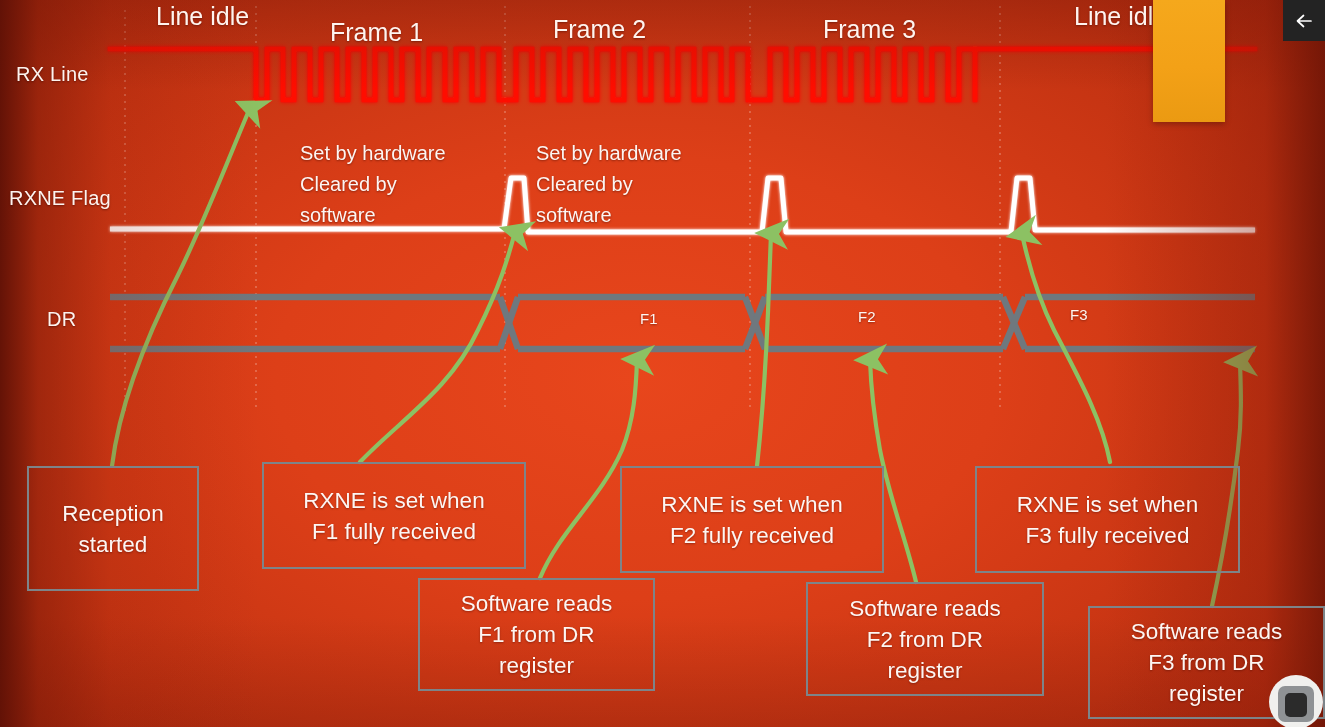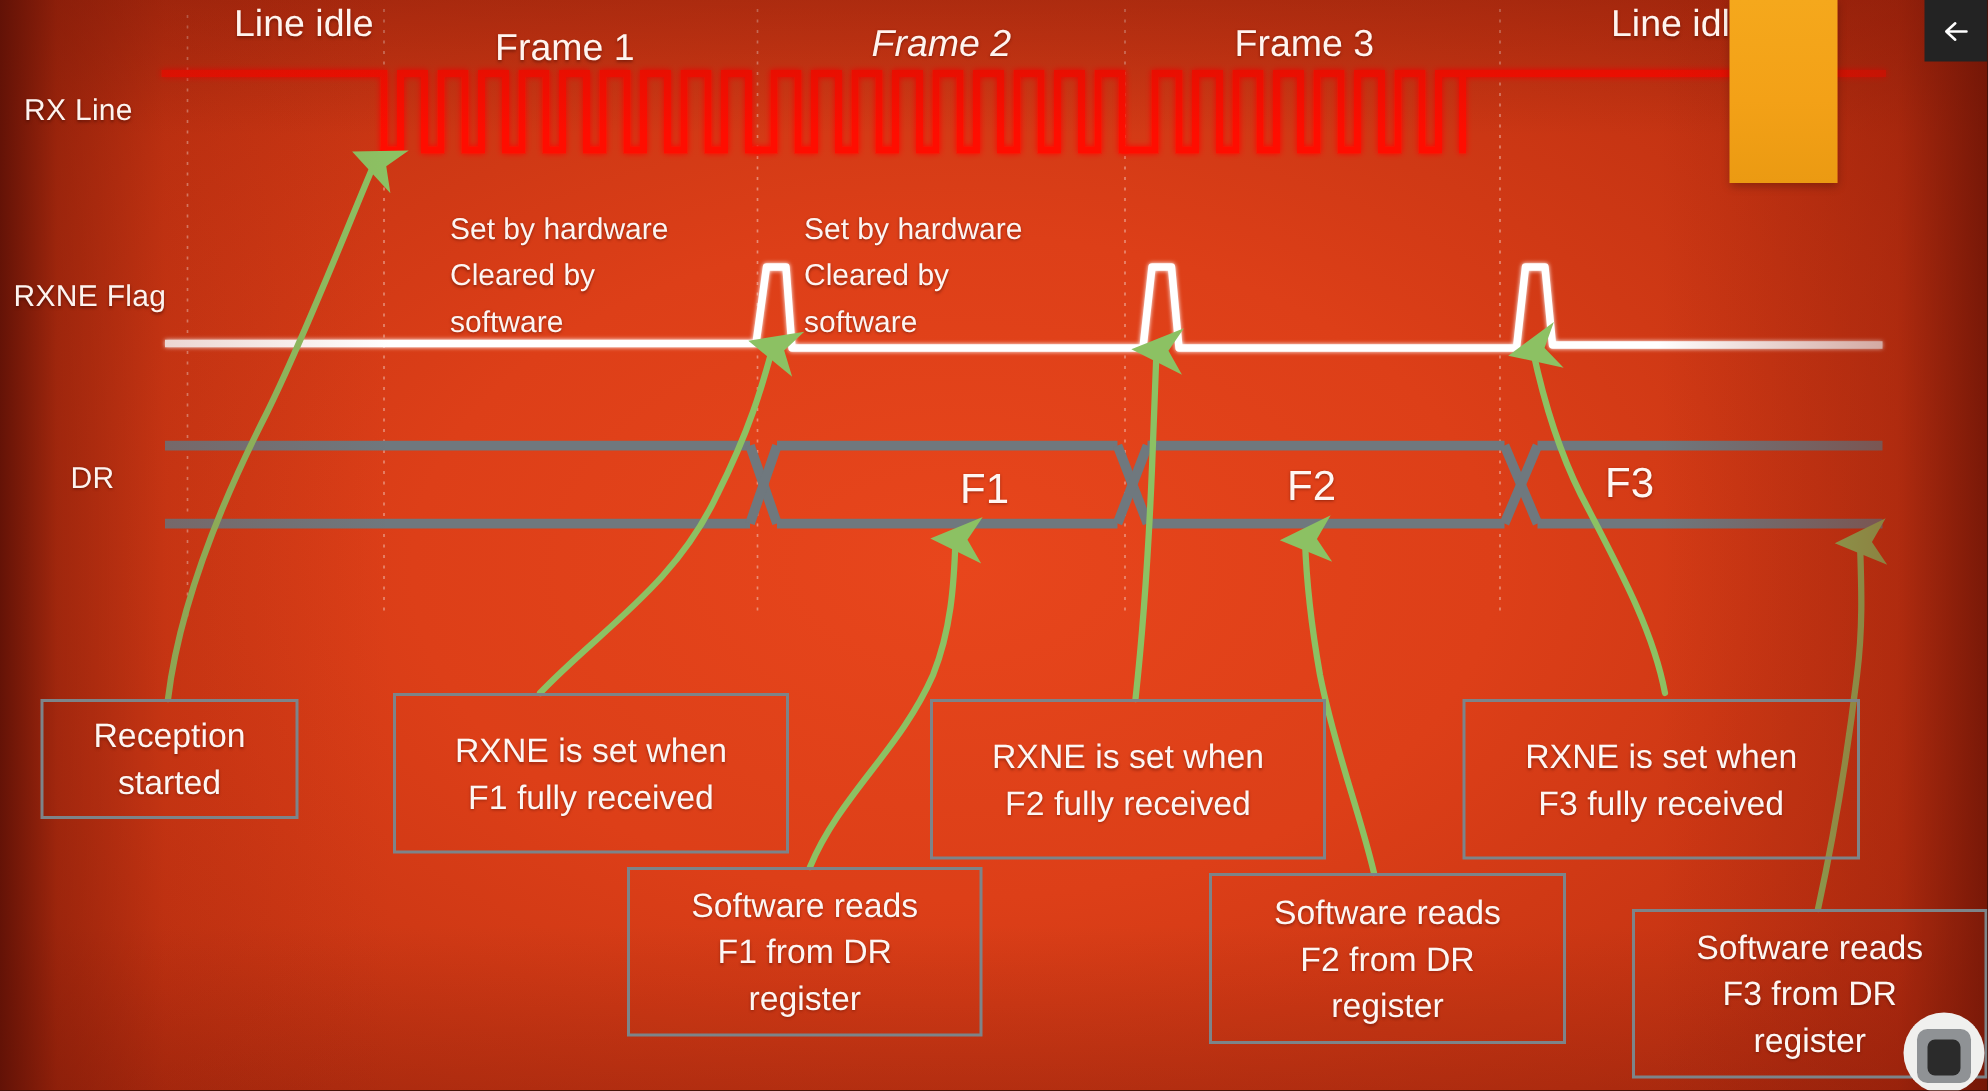--- a/index.html
+++ b/index.html
@@ -54,21 +54,21 @@
     position: absolute;
     color: #fdf5f2;
     font-size: 20px;
     line-height: 31px;
     white-space: pre;
     text-shadow: 0 1px 2px rgba(70,12,4,0.5);
   }
   .bus-label {
     position: absolute;
     color: #fff6f2;
-    font-size: 28px;
+    font-size: 15px;
     white-space: nowrap;
     text-shadow: 0 1px 2px rgba(70,12,4,0.5);
   }
   .callout {
     position: absolute;
     box-sizing: border-box;
     border: 2.5px solid #7d8489;
     color: #fdf6f3;
     font-size: 22.5px;
     line-height: 31px;
@@ -207,36 +207,36 @@
   </svg>
 
   <div id="vignette"></div>
 
   <div class="row-label" style="left:16px; top:63px;">RX Line</div>
   <div class="row-label" style="left:9px; top:187px;">RXNE Flag</div>
   <div class="row-label" style="left:25px; top:308px;margin-left:22px;">DR</div>
 
   <div class="top-label" style="left:156px; top:2px;">Line idle</div>
   <div class="top-label" style="left:330px; top:18px;">Frame 1</div>
-  <div class="top-label" style="left:581px; top:15px;font-style:italic;">Frame 2</div>
+  <div class="top-label" style="left:553px; top:15px;">Frame 2</div>
   <div class="top-label" style="left:823px; top:15px;text-align:right;">Frame 3</div>
   <div class="top-label" style="left:1074px; top:2px;">Line idle</div>
 
   <div class="note-text" style="left:300px; top:138px;">Set by hardware
 Cleared by
 software</div>
   <div class="note-text" style="left:536px; top:138px;">Set by hardware
 Cleared by
 software</div>
 
   <div class="bus-label" style="left:640px; top:310px;">F1</div>
   <div class="bus-label" style="left:858px; top:308px;">F2</div>
   <div class="bus-label" style="left:1070px; top:306px;">F3</div>
 
-  <div class="callout" style="left:27px; top:466px; width:172px; height:80px;">Reception
+  <div class="callout" style="left:27px; top:466px; width:172px; height:125px;">Reception
 started</div>
 
   <div class="callout" style="left:262px; top:462px; width:264px; height:107px;">RXNE is set when
 F1 fully received</div>
 
   <div class="callout" style="left:620px; top:466px; width:264px; height:107px;">RXNE is set when
 F2 fully received</div>
 
   <div class="callout" style="left:975px; top:466px; width:265px; height:107px;">RXNE is set when
 F3 fully received</div>

